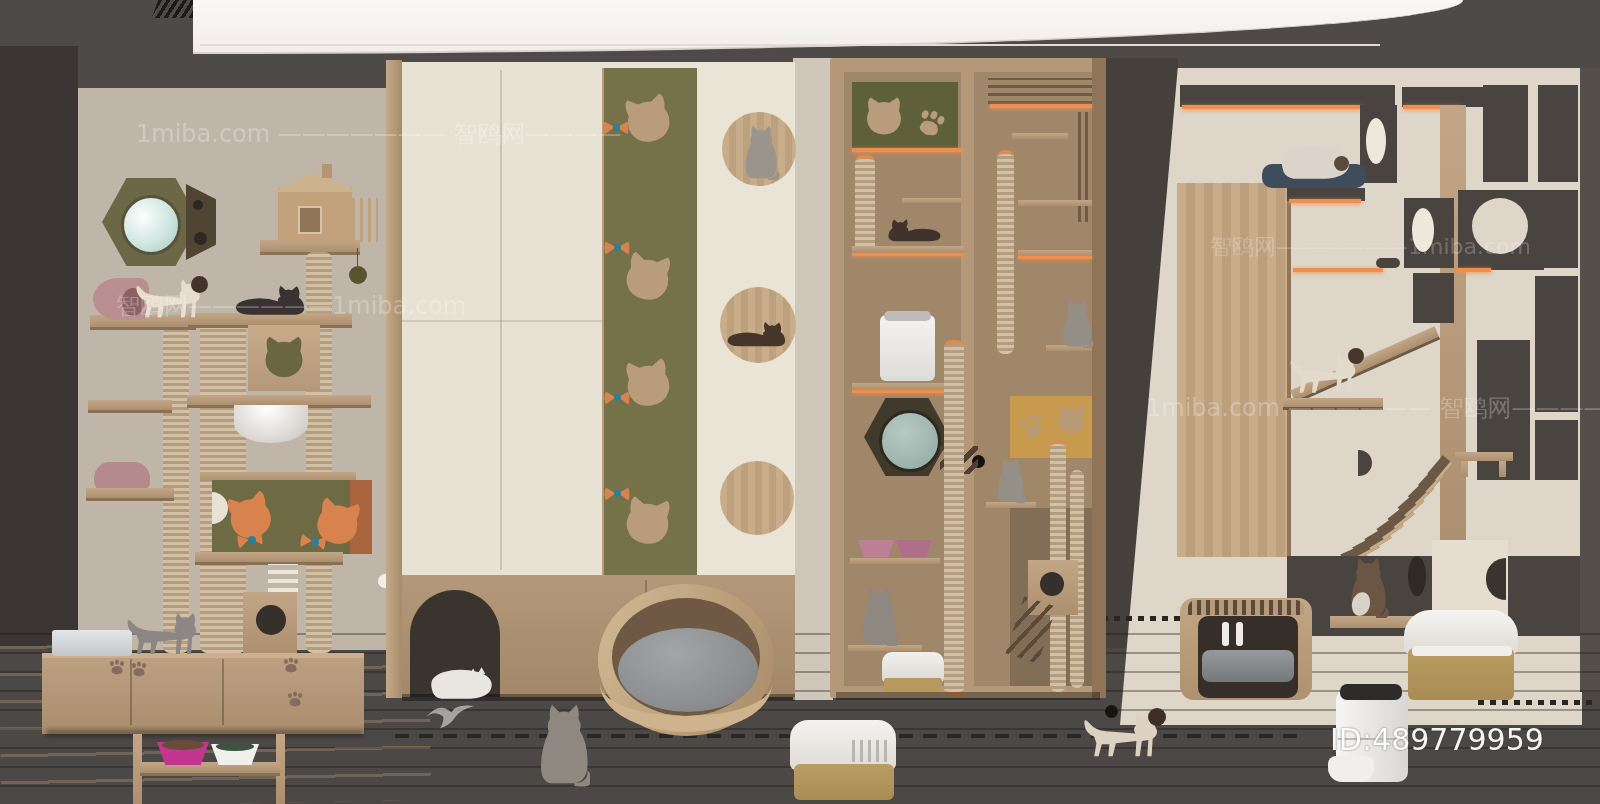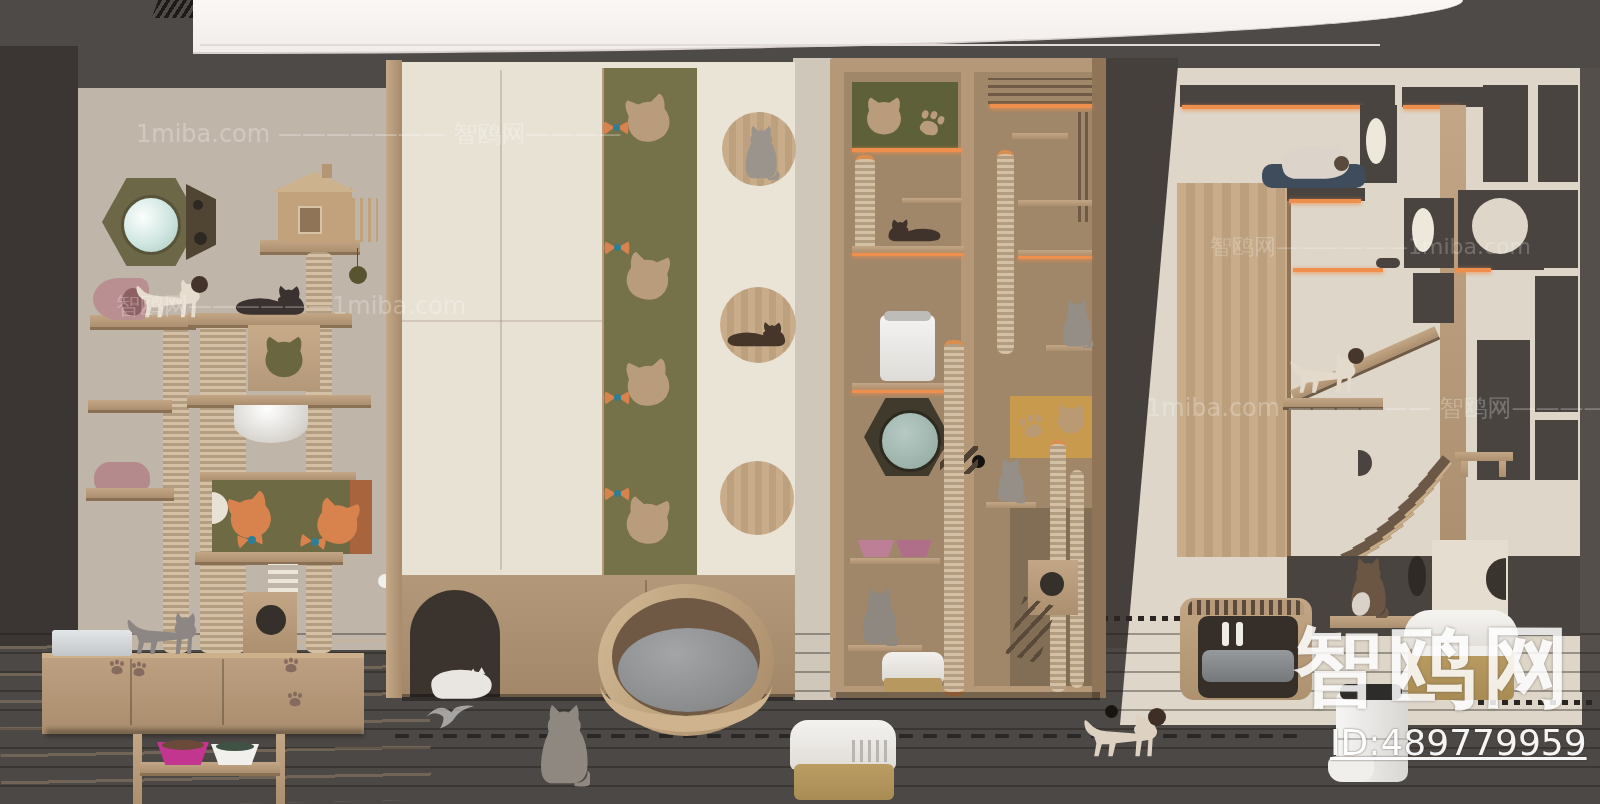--- a/index.html
+++ b/index.html
@@ -415,16 +415,15 @@
   </div>
   <div class="a" style="left:1352px;top:592px;width:18px;height:24px;border-radius:50%;background:#d8d2c8;transform:rotate(14deg);z-index:31;"></div>
 
   <div class="wm" style="left:136px;top:118px;font-size:24px;opacity:.28;">1miba.com ——————— 智鸥网————</div>
   <div class="wm" style="left:1210px;top:232px;font-size:22px;opacity:.22;">智鸥网——————1miba.com</div>
   <div class="wm" style="left:116px;top:290px;font-size:24px;opacity:.26;">智鸥网——————1miba.com</div>
   <div class="wm" style="left:1146px;top:392px;font-size:24px;opacity:.25;">1miba.com —————— 智鸥网————</div>
   <svg class="sym a" style="left:424px;top:690px;width:52px;height:46px;fill:#ffffff;opacity:.5;z-index:60;">
       <use href="#gull"></use>
     </svg>
-  <div class="wm" style="left:1294px;top:608px;font-size:88px;font-weight:bold;letter-spacing:6px;opacity:.85;text-shadow:0 0 3px rgba(90,80,70,.7);">智鸥网</div>
-  <div class="wm" style="left:1330px;top:722px;font-size:36px;opacity:.95;text-shadow:0 0 2px rgba(60,50,40,.8);text-decoration:underline;">ID:489779959</div>
+  <div class="wm" style="left:1330px;top:722px;font-size:30px;opacity:.95;text-shadow:0 0 2px rgba(60,50,40,.8);">ID:489779959</div>
 
 </div>
 
 </body></html>

